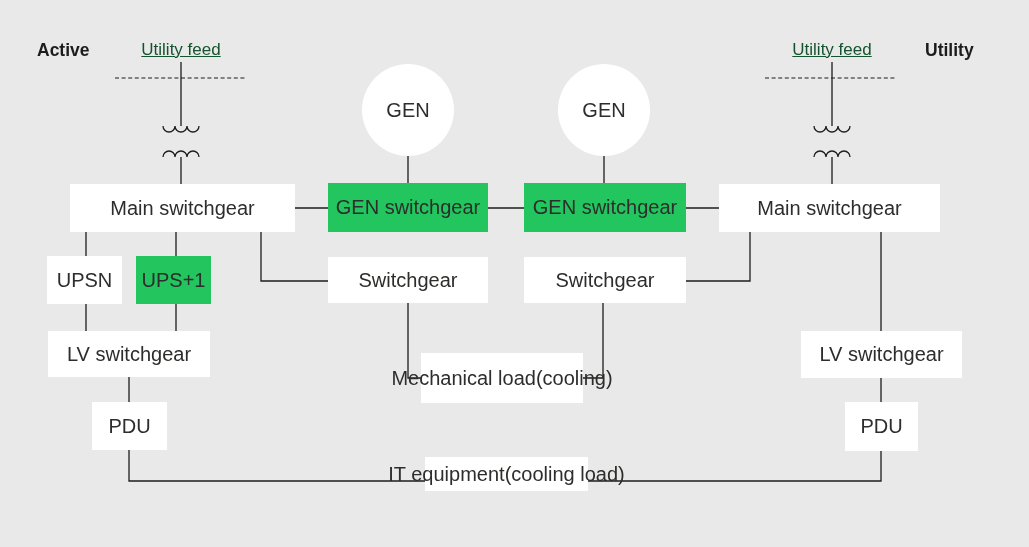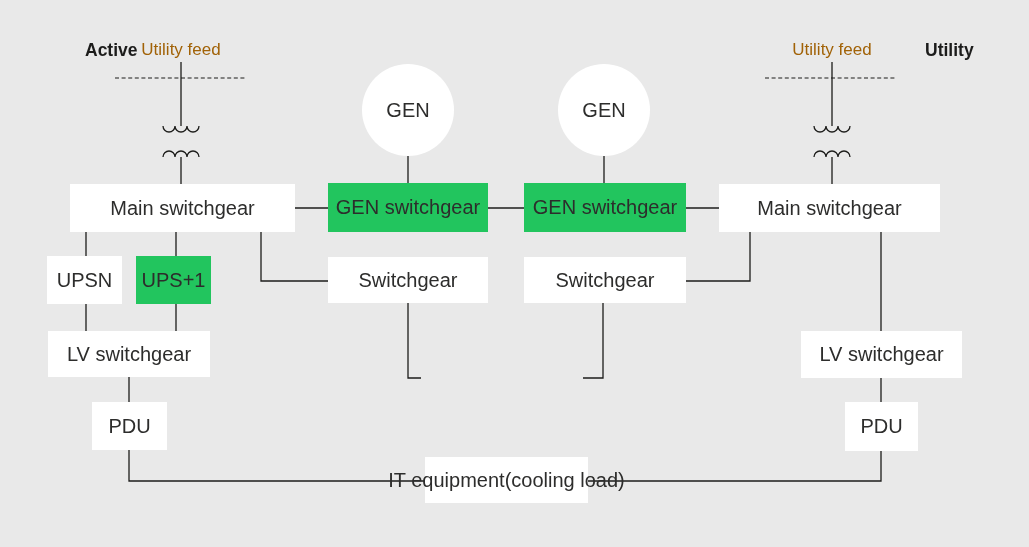--- a/index.html
+++ b/index.html
@@ -14,21 +14,21 @@
     background:#ffffff;font-size:20px;line-height:21px;text-align:center;
     color:#2d2d2c;white-space:nowrap;
   }
   .node.orange{background:#22c55e;}
   .node.circle{border-radius:50%;}
   .node.twoline{flex-direction:row;}
   .corner-label{
     position:absolute;font-size:17.5px;font-weight:bold;color:#1c1c1b;
   }
   .feed-label{
-    position:absolute;font-size:17px;color:#a16207;width:130px;text-align:center;
+    position:absolute;font-size:17px;color:#14532d;width:130px;text-align:center;text-decoration:underline;
   }
 </style>
 </head>
 <body>
 
 <div class="canvas">
 
   <svg class="wires" viewBox="0 0 1029 547">
     <g stroke="#1d1d1b" stroke-width="1.3" fill="none">
 
@@ -64,21 +64,21 @@
       <path d="M881,232 V331"></path>
       <path d="M881,378 V402"></path>
       <path d="M881,451 V481 H588"></path>
     </g>
     <g stroke="#1d1d1b" stroke-width="1.1" fill="none" stroke-dasharray="4 2.6">
       <path d="M115,78 H247"></path>
       <path d="M765,78 H897"></path>
     </g>
   </svg>
 
-  <div class="corner-label" style="left:37px;top:40px;margin-left:48px;">Active</div>
+  <div class="corner-label" style="left:37px;top:40px;">Active</div>
   <div class="corner-label" style="left:925px;top:40px;">Utility</div>
   <div class="feed-label" style="left:116px;top:40px;">Utility feed</div>
   <div class="feed-label" style="left:767px;top:40px;">Utility feed</div>
 
   <div class="node circle" style="left:362px;top:64px;width:92px;height:92px;">GEN</div>
   <div class="node circle" style="left:558px;top:64px;width:92px;height:92px;">GEN</div>
 
   <div class="node" style="left:70px;top:184px;width:225px;height:48px;">Main switchgear</div>
   <div class="node orange" style="left:328px;top:183px;width:160px;height:49px;">GEN switchgear</div>
   <div class="node orange" style="left:524px;top:183px;width:162px;height:49px;">GEN switchgear</div>
@@ -92,22 +92,26 @@
     <span>UPS</span>
     <span>+1</span>
   </div>
 
   <div class="node" style="left:328px;top:257px;width:160px;height:46px;">Switchgear</div>
   <div class="node" style="left:524px;top:257px;width:162px;height:46px;">Switchgear</div>
 
   <div class="node" style="left:48px;top:331px;width:162px;height:46px;">LV switchgear</div>
   <div class="node" style="left:801px;top:331px;width:161px;height:47px;">LV switchgear</div>
 
+  <div class="node twoline" style="left:421px;top:353px;width:162px;height:50px;">
+    <span>Mechanical load</span>
+    <span>(cooling)</span>
+  </div>
 
   <div class="node" style="left:92px;top:402px;width:75px;height:48px;">PDU</div>
   <div class="node" style="left:845px;top:402px;width:73px;height:49px;">PDU</div>
 
-  <div class="node twoline" style="left:425px;top:457px;width:163px;height:46px;">
+  <div class="node twoline" style="left:425px;top:457px;width:163px;height:34px;">
     <span>IT equipment</span>
     <span>(cooling load)</span>
   </div>
 
 </div>
 
 </body></html>

